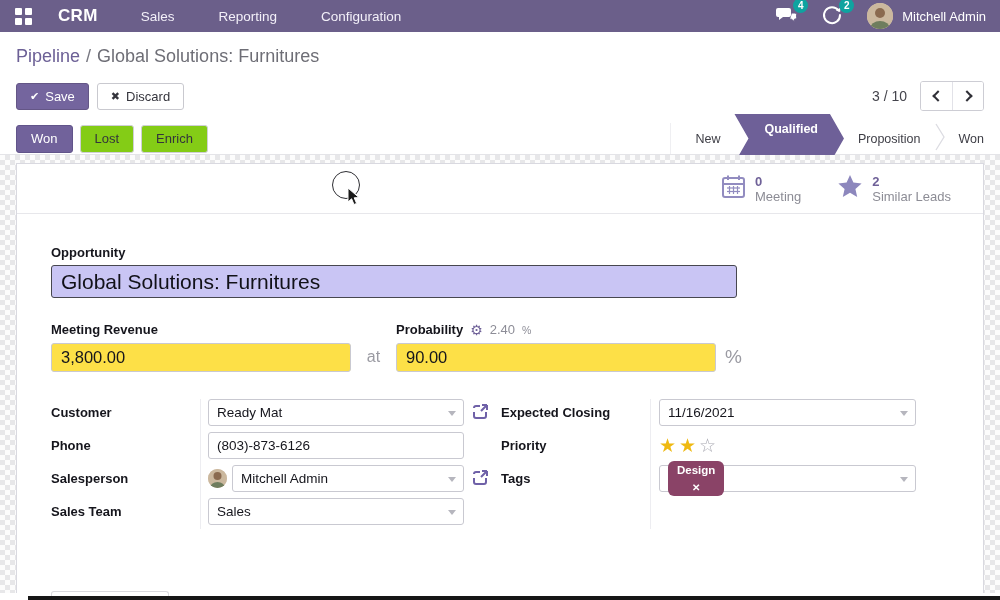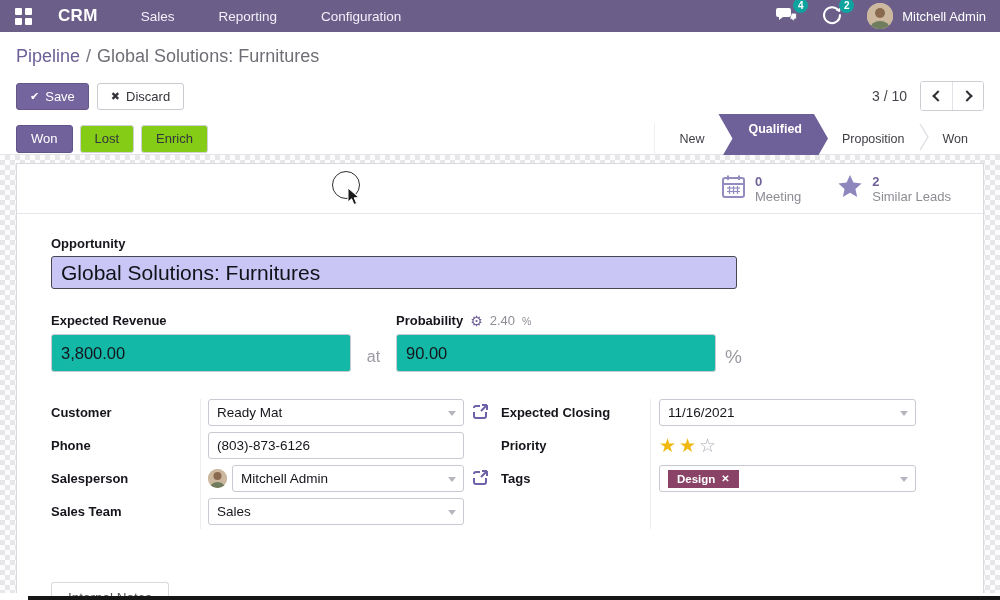--- a/index.html
+++ b/index.html
@@ -38,21 +38,21 @@
   .chev { width:8px; height:8px; border-top:2px solid #2f2f36; border-right:2px solid #2f2f36; }
   .chev-left { transform:rotate(-135deg); margin-left:3px; }
   .chev-right { transform:rotate(45deg); margin-right:3px; }
 
   
   .statusbar { height:32px; background:#fff; border-bottom:1px solid #e4e4e8; display:flex; align-items:stretch; }
   .sb-left { display:flex; align-items:center; gap:7px; padding-left:16px; }
   .sb-btn { height:28px; display:inline-flex; align-items:center; padding:0 14px; font-size:13px; border-radius:3px; cursor:pointer; }
   .sb-btn-primary { background:#71629b; color:#fff; border:1px solid #61548a; }
   .sb-btn-default { background:#84cc16; color:#34343c; border:1px solid #cfcfd6; }
-  .stages { margin-left:auto; display:flex; align-items:center; border-left:1px solid #efeff2; padding-left:12px; padding-right:20px; }
+  .stages { margin-left:auto; display:flex; align-items:center; border-left:1px solid #efeff2; padding-left:12px; padding-right:4px; }
   .stage { font-size:12.5px; color:#3e3e46; padding:0 12px; cursor:pointer; white-space:nowrap; }
   .stage-sep { flex:none; margin:0 2px; }
   .stage-active { background:#6e6098; color:#fff; font-weight:bold; height:49px; line-height:31px; padding:0 26px 0 30px; margin:0 2px; clip-path:polygon(0 0, calc(100% - 14px) 0, 100% 50%, calc(100% - 14px) 100%, 0 100%, 14px 50%); }
 
   
   .content { position:relative; height:438px;
     background-color:#fcfcfc;
     background-image:
       linear-gradient(45deg,#e7e7e9 25%,transparent 25%,transparent 75%,#e7e7e9 75%),
       linear-gradient(45deg,#e7e7e9 25%,transparent 25%,transparent 75%,#e7e7e9 75%);
@@ -64,32 +64,32 @@
   .stat-count { font-size:13px; font-weight:bold; color:#6f6198; }
   .stat-label { font-size:13px; color:#8c8c95; }
 
   .cursor-indicator { position:absolute; left:315px; top:7px; width:28px; height:28px; pointer-events:none; }
   .cursor-circle { width:28px; height:28px; border:1.6px solid #2e2e33; border-radius:50%; }
   .cursor-arrow { position:absolute; left:15px; top:16px; }
 
   .sheet-body { position:relative; padding:0 34px; height:calc(100% - 50px); }
   .field-label { font-size:13px; font-weight:bold; color:#15151c; }
 
-  .title-block { margin-top:22px; }
+  .title-block { margin-top:31px; }
   .title-input { margin-top:5px; width:686px; height:33px; border:1px solid #47474f; border-radius:3px; background:#c9c5f4; display:flex; align-items:center; padding:0 9px; font-size:21px; color:#111118; cursor:text; }
 
   .revenue-row { margin-top:23px; display:flex; align-items:flex-end; }
   .rev-col { display:flex; flex-direction:column; }
   .rev-col-1 { width:300px; }
   .rev-col-2 { width:320px; }
   .rev-label-row { display:flex; align-items:baseline; gap:7px; }
   .gear-icon { font-size:14px; color:#6f6198; position:relative; top:1px; cursor:pointer; }
   .auto-prob { font-size:13px; color:#8d8d97; }
   .auto-prob-unit { font-size:10.5px; color:#8d8d97; }
-  .big-input { margin-top:6px; height:38px; border:1px solid #c9c9d1; border-radius:3px; display:flex; align-items:center; padding:0 9px; font-size:16.5px; color:#15151c; background:#14b8a6; cursor:text; }
+  .big-input { margin-top:6px; height:29px; border:1px solid #c9c9d1; border-radius:3px; display:flex; align-items:center; padding:0 9px; font-size:16.5px; color:#15151c; background:#fde047; cursor:text; }
   .at-label { width:45px; text-align:center; font-size:16px; color:#9a9aa2; padding-bottom:6px; }
   .pct-label { font-size:19px; color:#9a9aa2; margin-left:9px; padding-bottom:4px; }
 
   .field-grid { margin-top:27px; display:flex; }
   .fgroup { position:relative; }
   .fgroup::before { content:""; position:absolute; left:149px; top:0; bottom:2px; width:1px; background:#ededf1; }
   .fgroup-left { width:413px; }
   .fgroup-right { width:420px; margin-left:37px; }
   .frow { display:flex; align-items:center; margin-bottom:6px; min-height:27px; }
   .frow .field-label { width:157px; flex:none; cursor:default; }
@@ -100,21 +100,21 @@
   .caret { position:absolute; right:7px; top:11px; width:0; height:0; border:4px solid transparent; border-top:5px solid #b6b6be; cursor:pointer; }
   .ext-link { position:absolute; right:-25px; top:4px; cursor:pointer; }
   .mini-avatar { width:19px; height:19px; border-radius:50%; overflow:hidden; flex:none; margin-right:5px; background:#d8c6b2; }
   .widget-with-avatar { display:flex; align-items:center; width:100%; }
   .widget-with-avatar .input-box { flex:1; }
 
   .stars { display:flex; gap:3px; font-size:19px; line-height:19px; cursor:pointer; }
   .star-filled { color:#efb911; }
   .star-empty { color:#a9a9b2; }
 
-  .tag-pill { display:inline-flex; align-items:center; gap:6px; background:#8a4367; color:#fff; border-radius:0; padding:3px 9px; font-size:11.5px; font-weight:bold; cursor:pointer; }
+  .tag-pill { display:inline-flex; align-items:center; gap:6px; background:#8a4367; color:#fff; border-radius:6px; padding:3px 9px; font-size:11.5px; font-weight:bold; cursor:pointer;flex-direction:column; }
   .tag-close { font-size:10px; cursor:pointer; }
 
   .tabs { position:absolute; left:34px; bottom:0; display:flex; align-items:flex-end; }
   .tab-active { border:1px solid #d9d9de; border-bottom:none; background:#fff; padding:7px 16px 10px 16px; font-size:13.5px; color:#55555e; border-radius:3px 3px 0 0; cursor:pointer; }
 
   .bottom-strip { position:absolute; left:28px; right:0; bottom:0; height:4px; background:#161616; }
 </style>
 </head>
 <body>
 
@@ -258,21 +258,21 @@
 
       <div class="sheet-body">
 
         <div class="title-block">
           <div class="field-label">Opportunity</div>
           <div class="title-input">Global Solutions: Furnitures</div>
         </div>
 
         <div class="revenue-row">
           <div class="rev-col rev-col-1">
-            <div class="field-label">Expected Revenue</div>
+            <div class="field-label">Meeting Revenue</div>
             <div class="big-input">3,800.00</div>
           </div>
           <div class="at-label">at</div>
           <div class="rev-col rev-col-2">
             <div class="rev-label-row">
               <span class="field-label">Probability</span>
               <span class="gear-icon">⚙</span>
               <span class="auto-prob">2.40</span>
               <span class="auto-prob-unit">%</span>
             </div>

